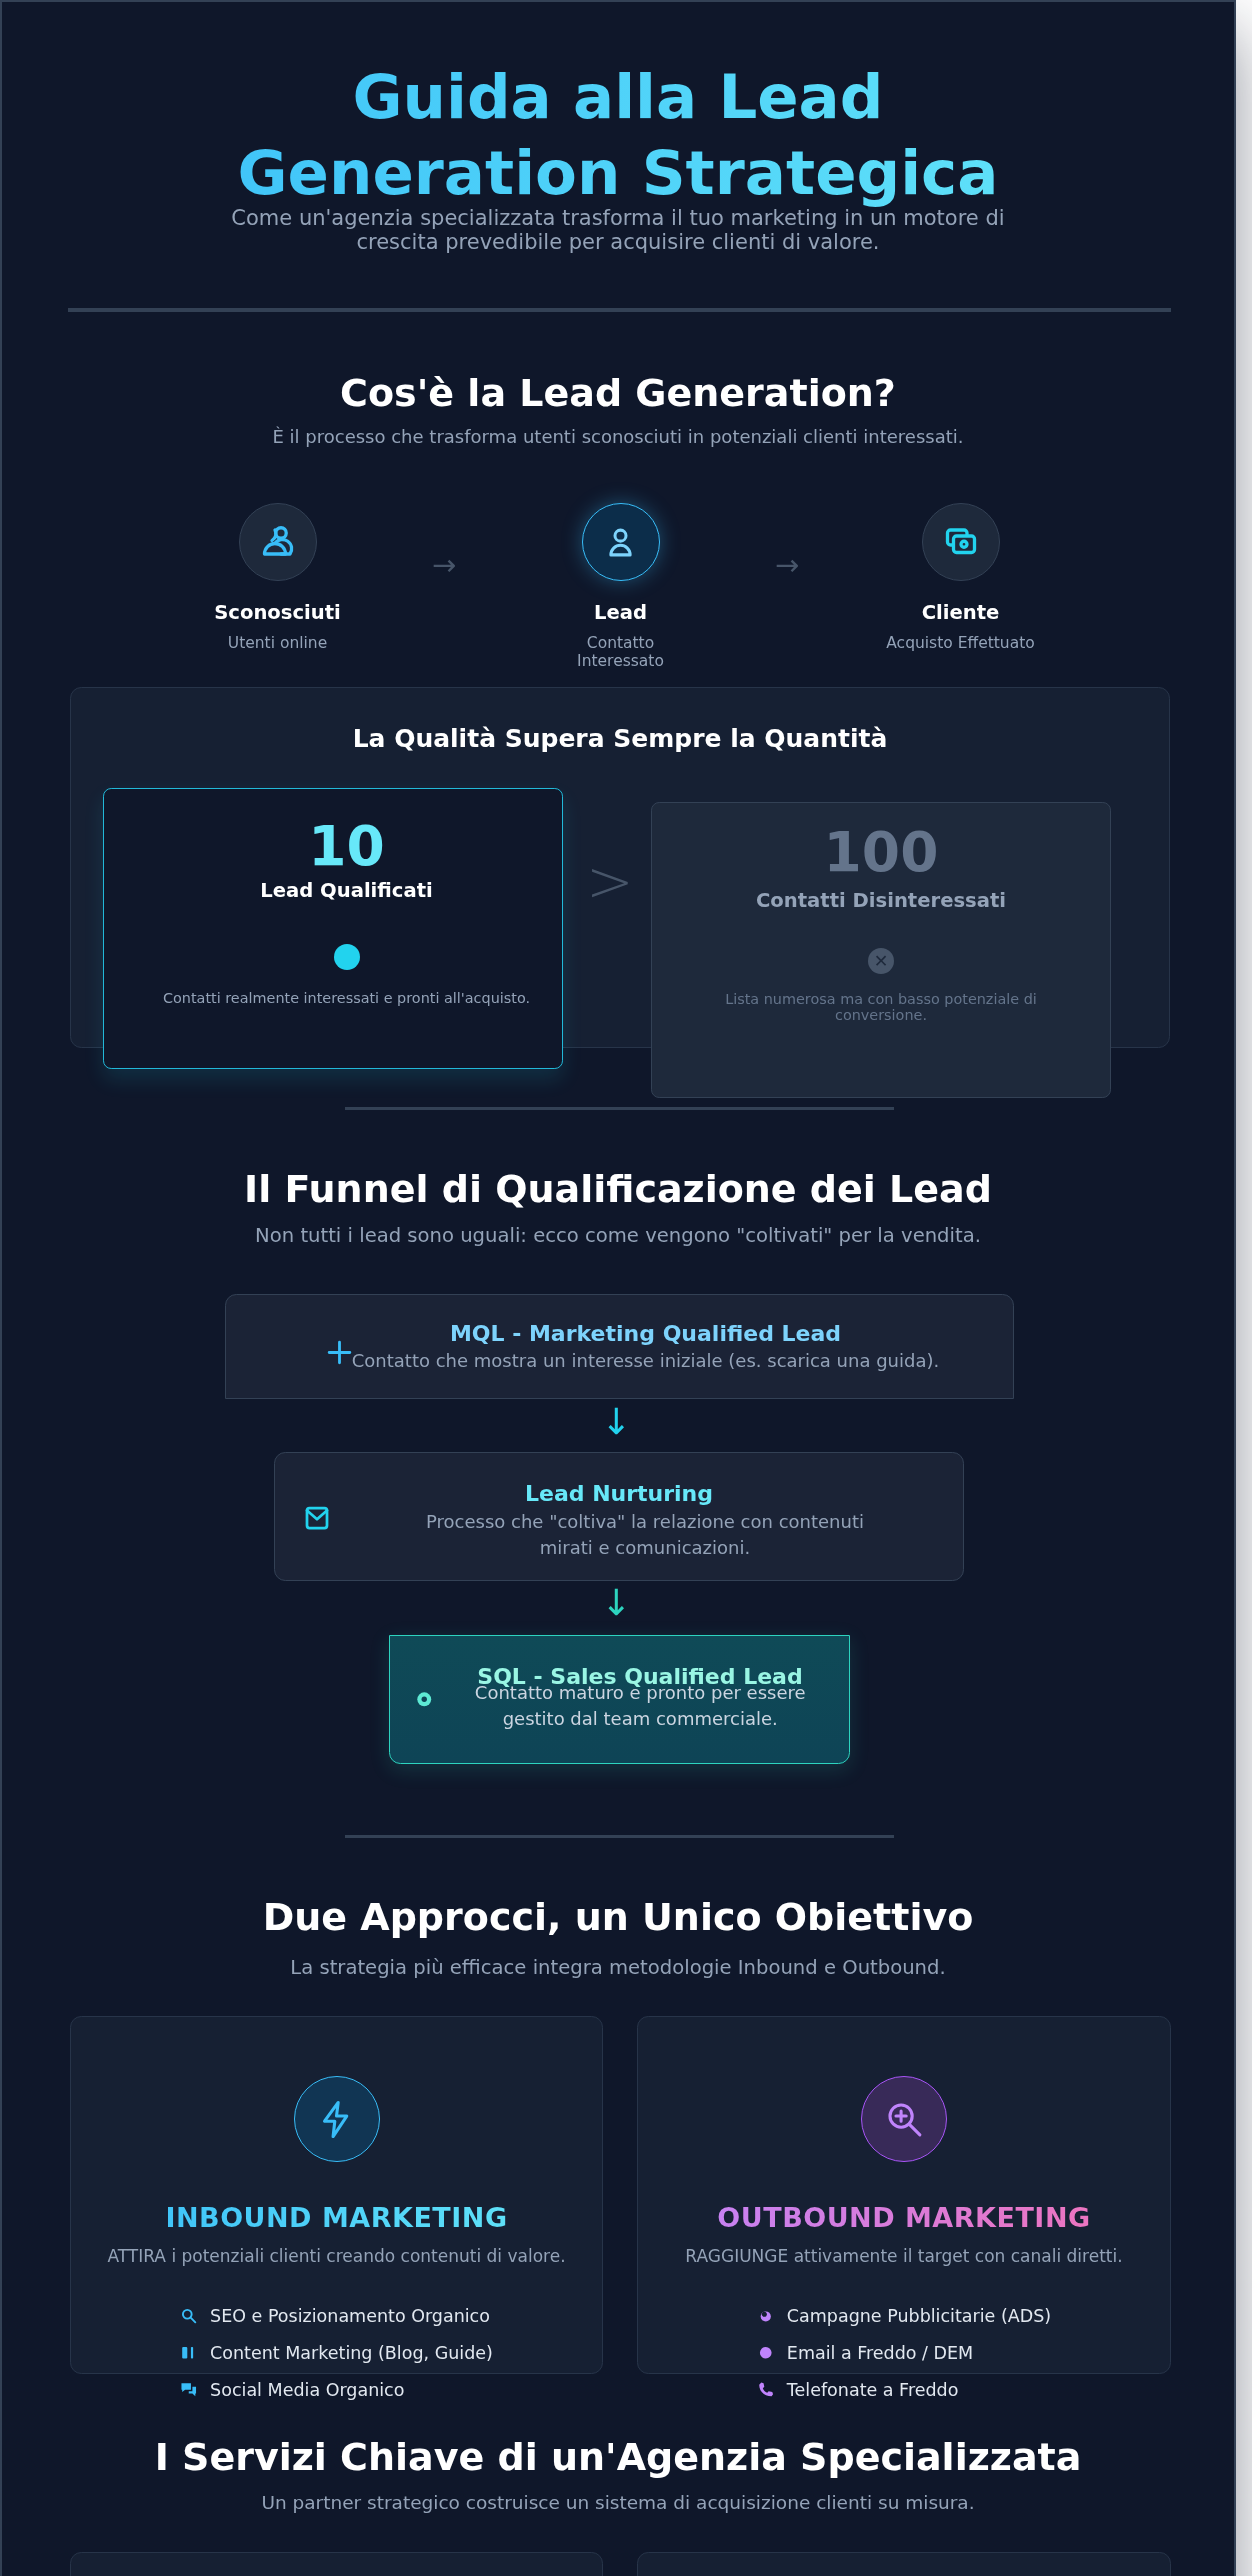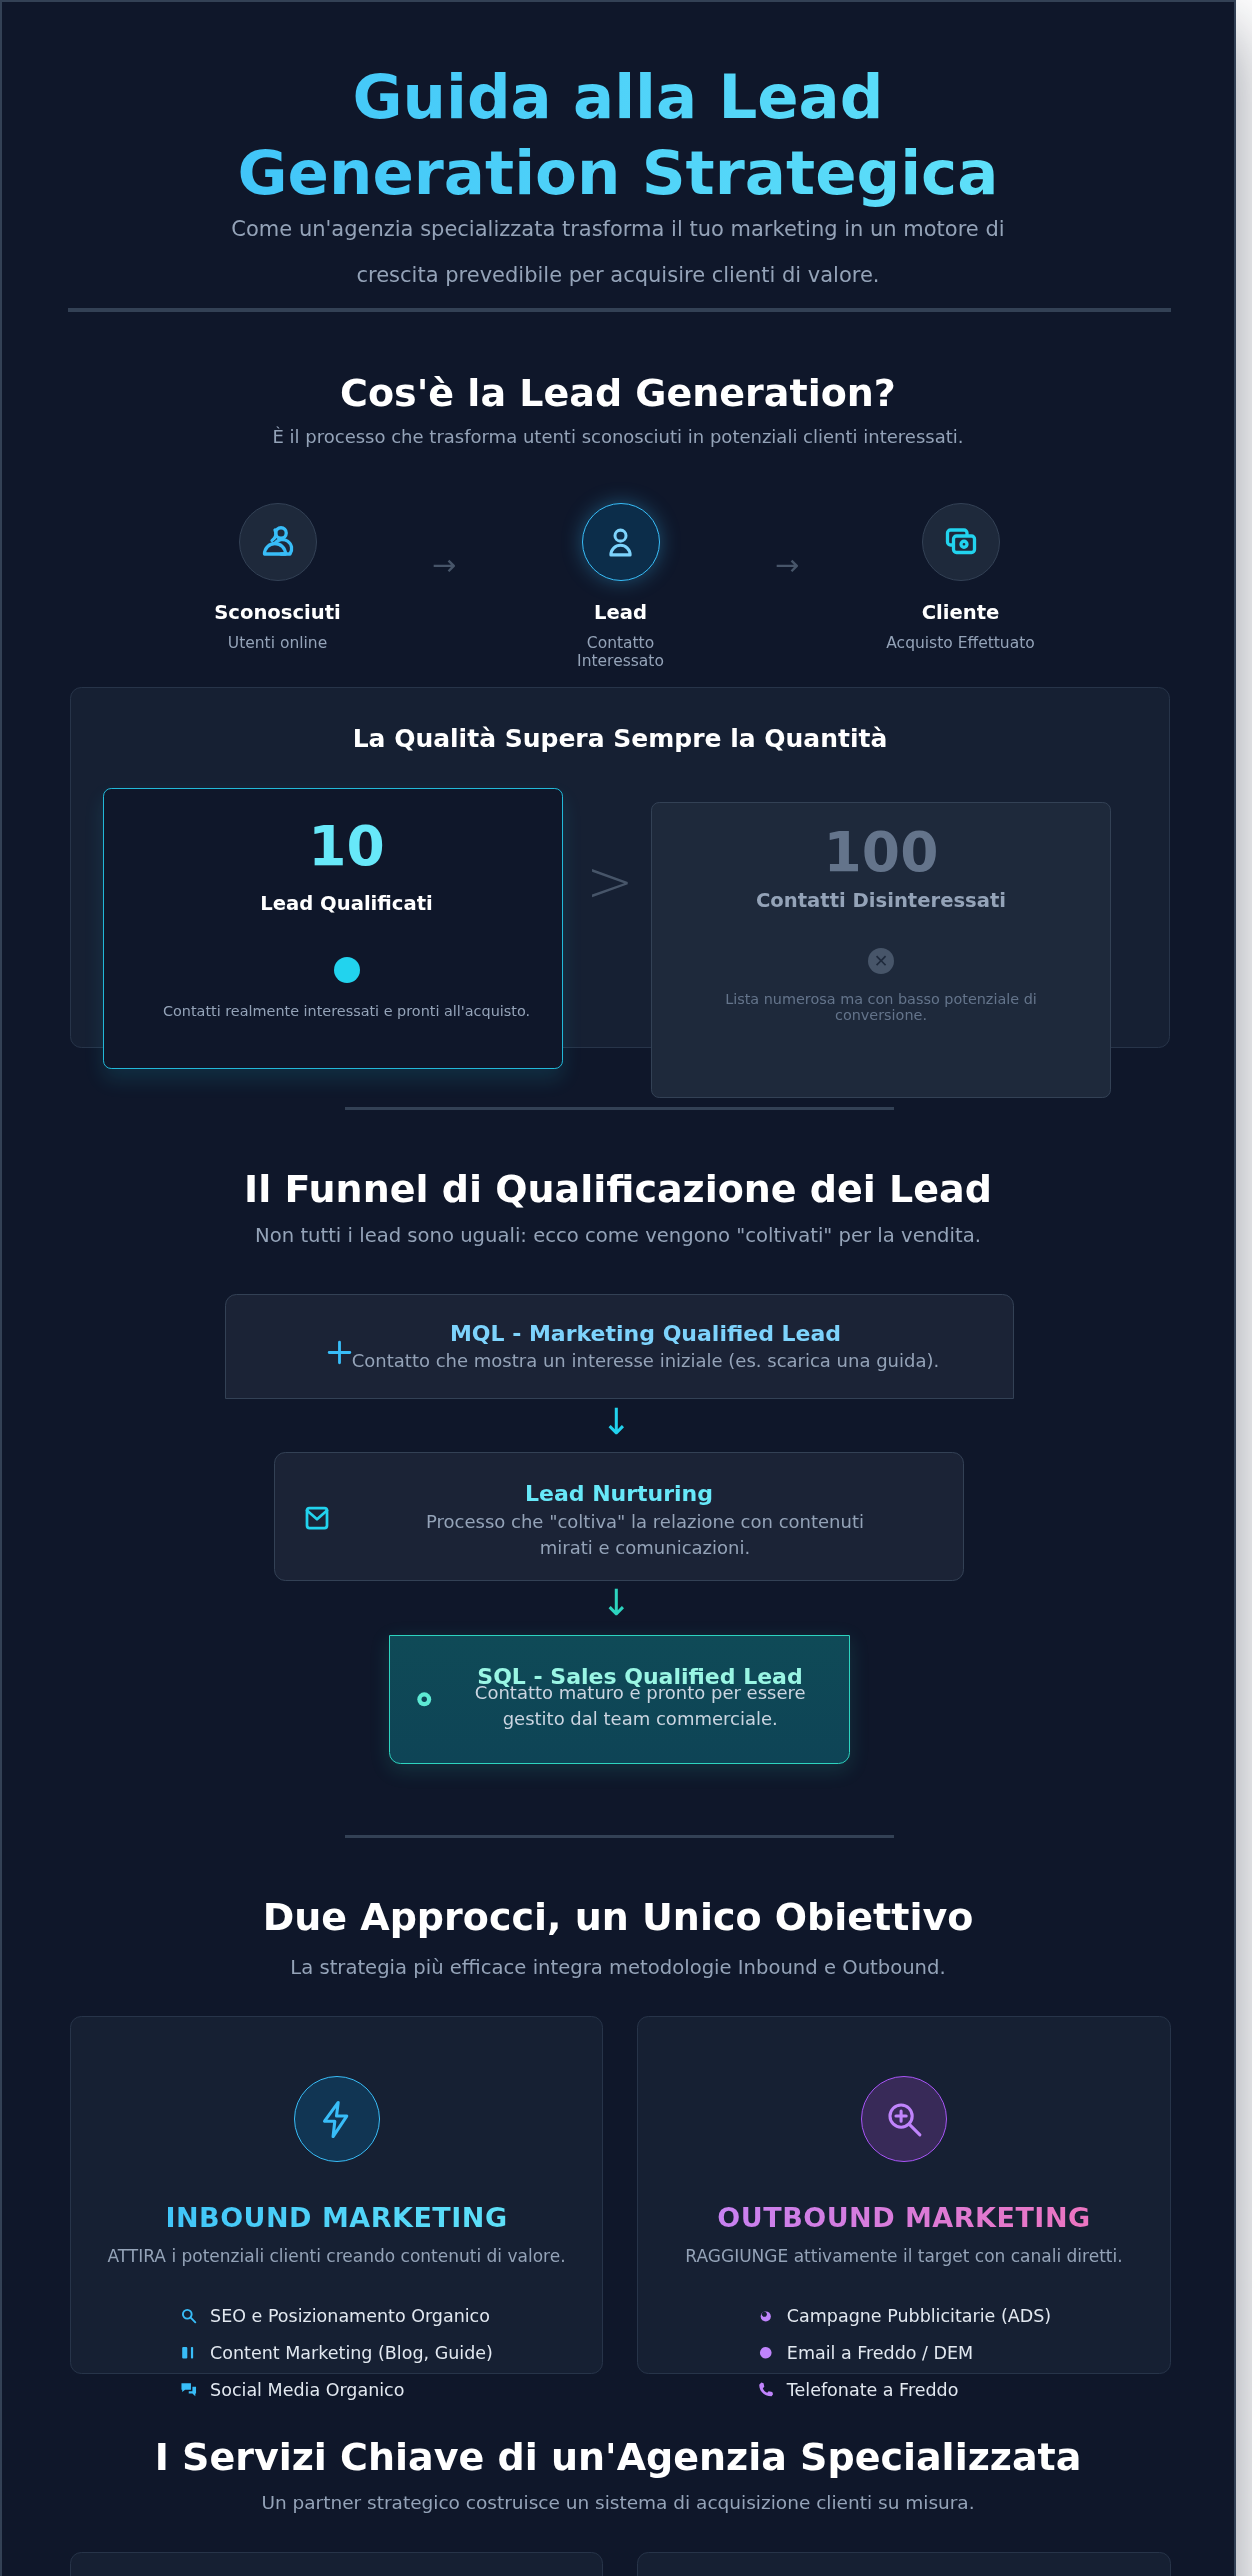--- a/index.html
+++ b/index.html
@@ -4,21 +4,21 @@
 <style>
   *{box-sizing:border-box;margin:0;padding:0;}
   html,body{width:1252px;height:3846px;background:#ffffff;overflow:hidden;}
   body{font-family:"DejaVu Sans","Liberation Sans",sans-serif;position:relative;}
   .page{position:absolute;left:0;top:0;width:1236px;height:3716px;background:#0f172a;border:2.1px solid #334155;
         box-shadow:0 31px 62px rgba(15,23,42,0.45);}
   .abs{position:absolute;}
   .center{left:0;right:0;text-align:center;}
   .main-title{top:57px;font-size:61px;font-weight:700;line-height:76px;
     background:linear-gradient(90deg,#38bdf8,#67e8f9);-webkit-background-clip:text;background-clip:text;color:transparent;}
-  .lead-sub{top:204px;font-size:21px;line-height:46px;color:#94a3b8;padding:0 196px;}
+  .lead-sub{top:204px;font-size:21px;line-height:24px;color:#94a3b8;padding:0 196px;}
   .hr{height:4.1px;background:#334155;}
   .h2{font-size:38px;font-weight:700;color:#ffffff;line-height:46px;}
   .h2-sub{font-size:19.6px;color:#94a3b8;line-height:26px;}
   
   .stage{width:155px;text-align:center;}
   .stage-circle{width:78px;height:78px;border-radius:50%;margin:0 auto;background:#1e293b;border:1px solid #334155;
      display:flex;align-items:center;justify-content:center;}
   .stage-circle.active{background:#0c2d4a;border:1.5px solid #38bdf8;box-shadow:0 0 20.6px rgba(56,189,248,0.35);}
   .stage-name{margin-top:19.6px;font-size:19.6px;font-weight:700;color:#fff;}
   .stage-desc{margin-top:10.3px;font-size:15.5px;color:#94a3b8;}
@@ -94,21 +94,21 @@
     </div>
     <div class="stage-name">Cliente</div>
     <div class="stage-desc">Acquisto Effettuato</div>
   </div>
 
   <div class="abs qbox">
     <h3 class="abs center qtitle">La Qualità Supera Sempre la Quantità</h3>
 
     <div class="abs qcard-a">
       <div class="num" style="margin-top:26px;color:#67e8f9;">10</div>
-      <div style="font-size:19.6px;font-weight:700;color:#fff;margin-top:15px;">Lead Qualificati</div>
+      <div style="font-size:19.6px;font-weight:700;color:#fff;margin-top:2px;">Lead Qualificati</div>
       <div style="width:26px;height:26px;border-radius:50%;background:#22d3ee;margin:42px auto 0;"></div>
       <div style="font-size:14.4px;color:#94a3b8;margin-top:19.6px;">Contatti realmente interessati e pronti all'acquisto.</div>
     </div>
 
     <div class="abs" style="left:515px;top:160px;font-size:57px;color:#475569;font-weight:300;">&gt;</div>
 
     <div class="abs qcard-b">
       <div class="num" style="margin-top:18px;color:#64748b;">100</div>
       <div style="font-size:19.6px;font-weight:700;color:#94a3b8;margin-top:6.2px;">Contatti Disinteressati</div>
       <div style="width:26px;height:26px;border-radius:50%;background:#475569;margin:36px auto 0;color:#1e293b;font-size:17.5px;font-weight:700;line-height:26px;">✕</div>

